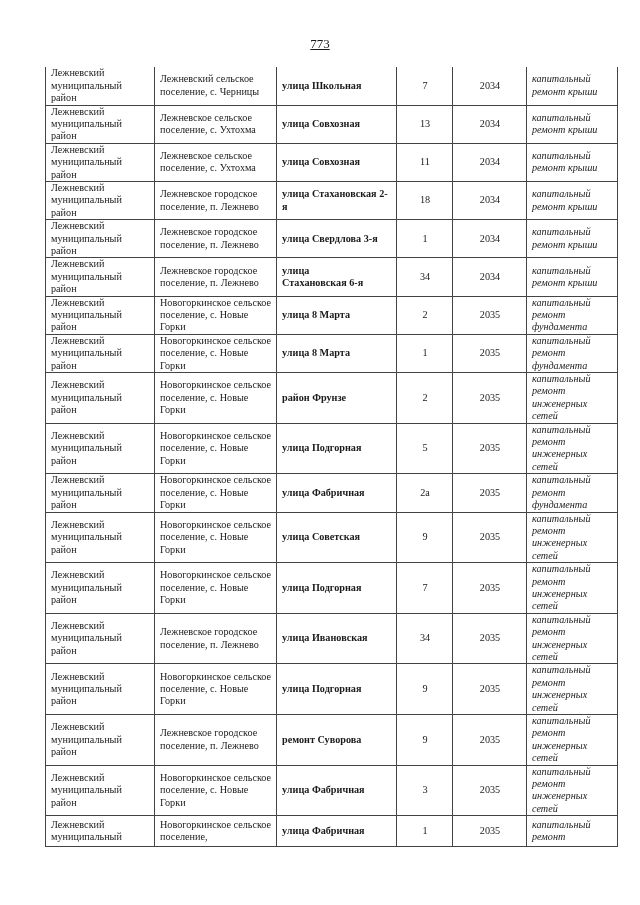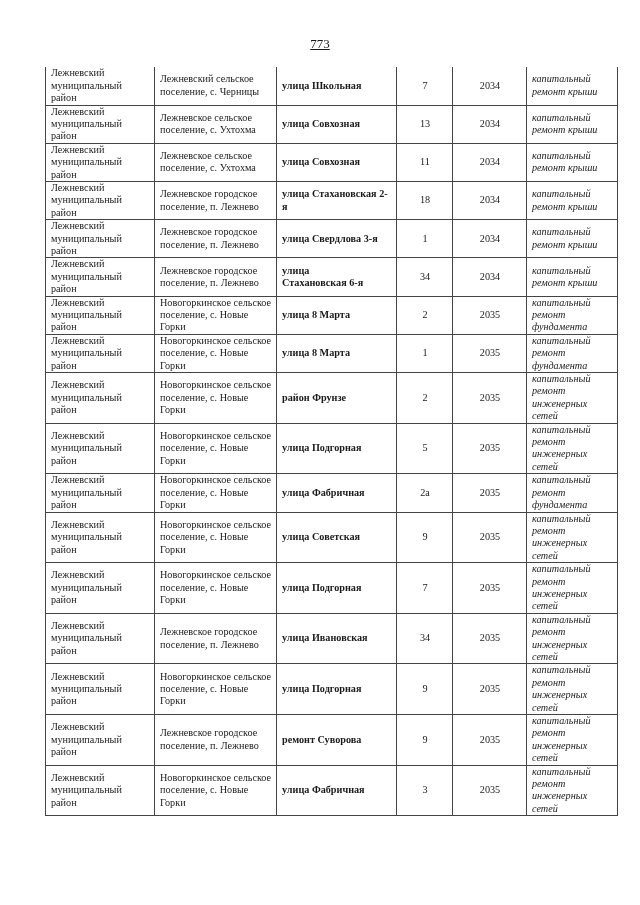--- a/index.html
+++ b/index.html
@@ -168,14 +168,22 @@
     <td class="c6">капитальный ремонт инженерных сетей</td>
   </tr>
       <tr class="h49">
     <td class="c1">Лежневский муниципальный район</td>
     <td class="c2">Новогоркинское сельское поселение, с. Новые Горки</td>
     <td class="c3 pre">улица Фабричная</td>
     <td class="c4 num">3</td>
     <td class="c5 year">2035</td>
     <td class="c6">капитальный ремонт инженерных сетей</td>
   </tr>
+      <tr class="h31">
+    <td class="c1">Лежневский муниципальный</td>
+    <td class="c2">Новогоркинское сельское поселение,</td>
+    <td class="c3 pre">улица Фабричная</td>
+    <td class="c4 num">1</td>
+    <td class="c5 year">2035</td>
+    <td class="c6">капитальный ремонт</td>
+  </tr>
     </tbody>
 </table>
 
 </body></html>

